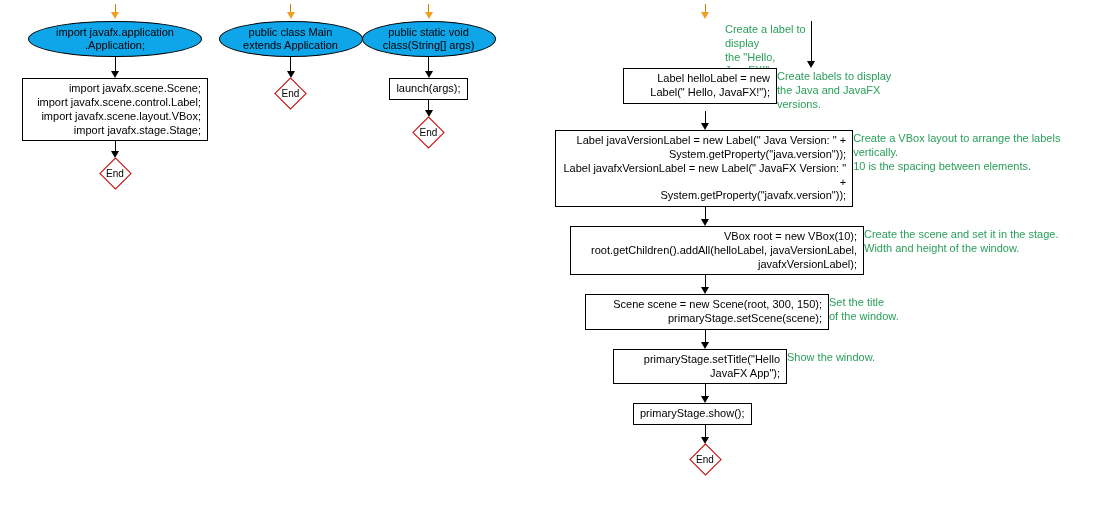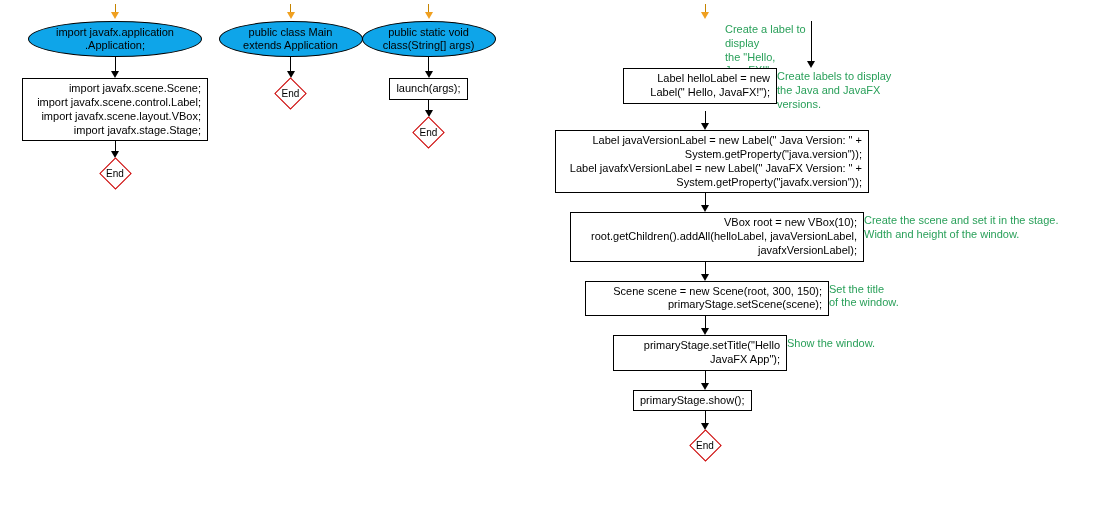--- a/index.html
+++ b/index.html
@@ -199,20 +199,22 @@
         <div class="v-line" style="height:12px;"></div>
         <div class="arrow-head-black"></div>
       </div>
   </div>
 
   <div class="row-with-annot" style="margin-left:0px;">
     <div class="box" style="width:300px;">Label javaVersionLabel = new Label(" Java Version: " +
 System.getProperty("java.version"));
 Label javafxVersionLabel = new Label(" JavaFX Version: " +
 System.getProperty("javafx.version"));</div>
+    <div class="annot-right">Create a VBox layout to arrange the labels vertically.
+10 is the spacing between elements.</div>
   </div>
 
   <div style="display:flex; flex-direction:column; align-items:center; width:220px; margin-left:40px;">
     <div class="connector">
         <div class="v-line" style="height:12px;"></div>
         <div class="arrow-head-black"></div>
       </div>
   </div>
 
   <div class="row-with-annot" style="margin-left:15px;">

